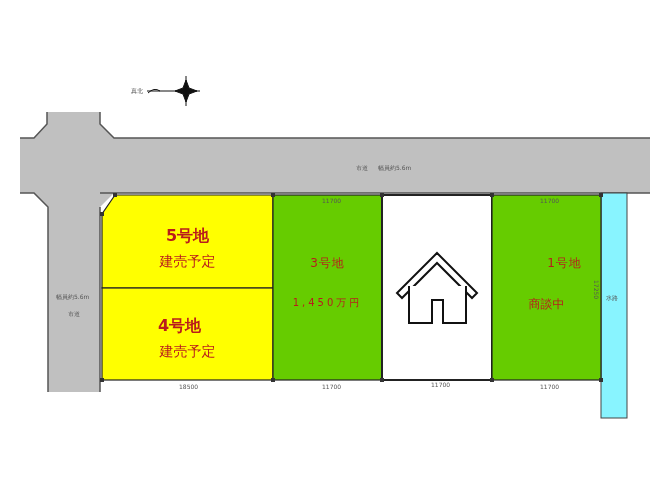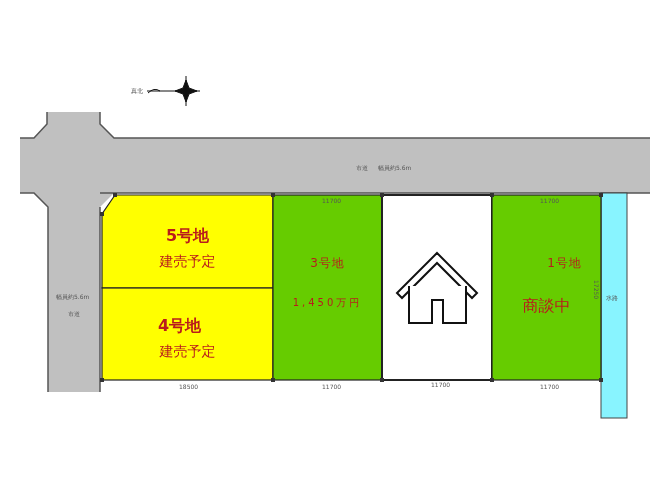--- a/index.html
+++ b/index.html
@@ -4,21 +4,21 @@
   <style>
     html, body { margin: 0; padding: 0; background: #ffffff; }
     body { width: 666px; height: 500px; position: relative; overflow: hidden;
            font-family: "DejaVu Sans", sans-serif; }
     svg.map { position: absolute; left: 0; top: 0; }
     .lbl { position: absolute; text-align: center; color: #b91c1c; white-space: nowrap; }
     .lot-num { font-weight: bold; font-size: 16px; }
     .lot-num-plain { font-size: 12px; letter-spacing: 1px; }
     .lot-status { font-size: 14px; }
     .lot-price { font-size: 10px; letter-spacing: 3px; }
-    .lot-note { font-size: 16px; }
+    .lot-note { font-size: 12px; }
     .tiny { position: absolute; font-size: 6px; color: #555; white-space: nowrap; }
     .tiny-v { position: absolute; font-size: 6px; color: #555; white-space: nowrap;
               transform: rotate(90deg); transform-origin: left top; }
   </style>
 </head>
 <body>
 
 <svg class="map" width="666" height="500" viewBox="0 0 666 500">
 
   <path d="M47,112 L100,112 L100,124 L114,138 L650,138 L650,193 L114,193 L100,207 L100,392 L48,392 L48,207 L34,193 L20,193 L20,138 L34,138 L47,124 Z" fill="#c0c0c0" stroke="none"></path>

